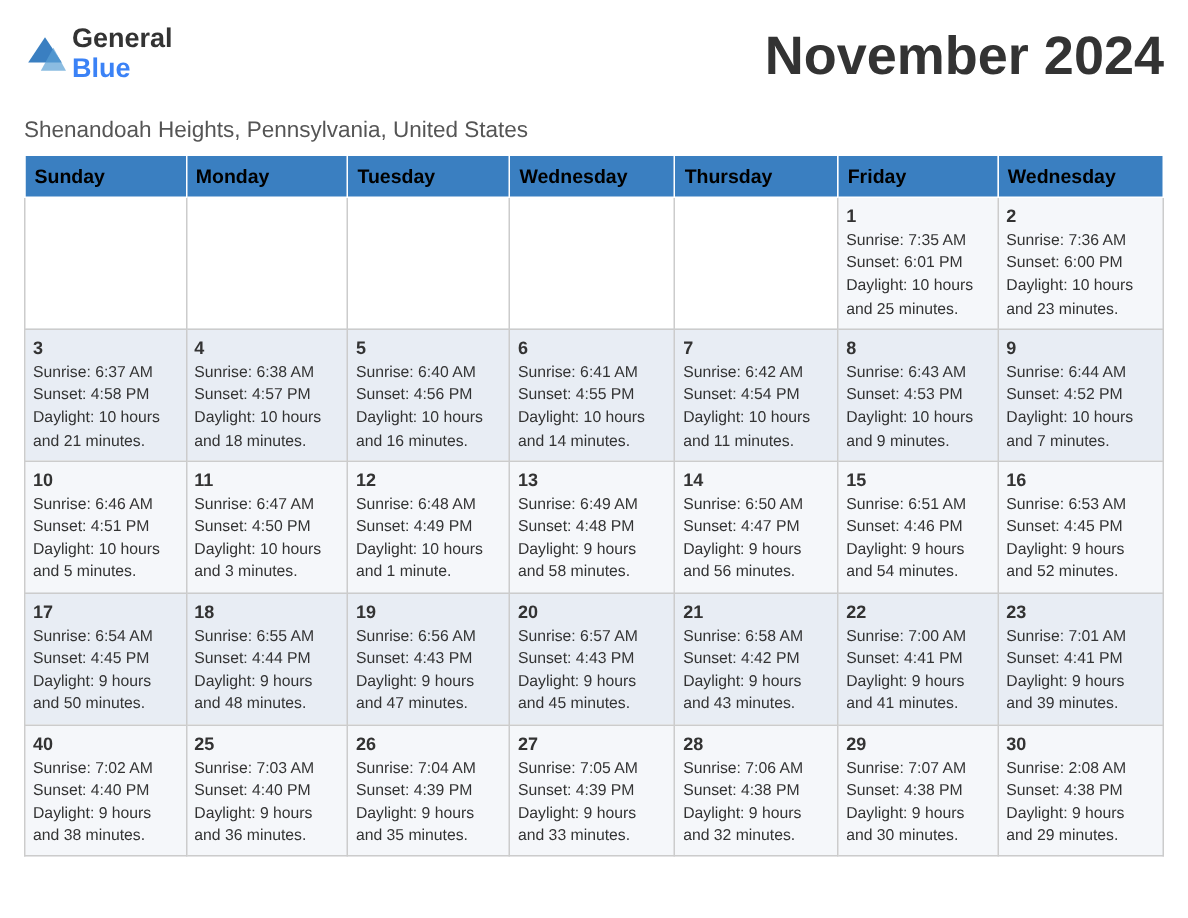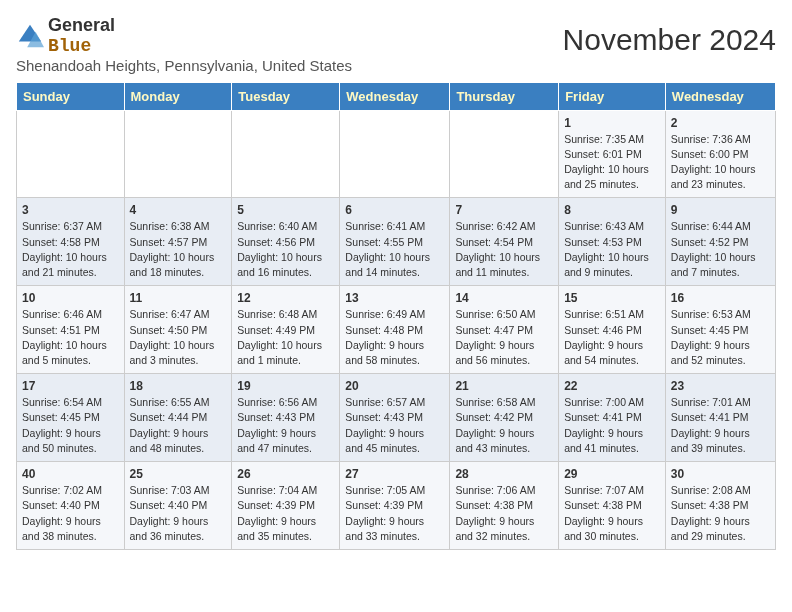--- a/index.html
+++ b/index.html
@@ -5,61 +5,61 @@
     * { box-sizing: border-box; margin: 0; padding: 0; }
     body {
       font-family: Arial, sans-serif;
       background: #fff;
       width: 792px;
       min-height: 612px;
       padding: 16px;
     }
     .header-area {
       display: flex;
-      align-items: flex-end;
+      align-items: flex-start;
       justify-content: space-between;
-      margin-bottom: 0;
+      margin-bottom: 20px;
     }
     .logo {
       display: flex;
       align-items: center;
       gap: 4px;
     }
     .logo-text {
       font-size: 18px;
       font-weight: bold;
       line-height: 1.1;
     }
     .logo-general { color: #333; }
-    .logo-blue { color: #a16207; font-family: Liberation Mono, monospace; }
+    .logo-blue { color: #3b82f6; }
     .logo-icon {
       width: 28px;
       height: 28px;
     }
     .title-area {
       text-align: right;
     }
     .month-title {
-      font-size: 30px;
-      font-weight: normal;
+      font-size: 36px;
+      font-weight: bold;
       color: #333;
     }
     .location-title {
       font-size: 15px;
       color: #555;
       text-align: left;
       margin-bottom: 8px;
     }
     table {
       width: 100%;
       border-collapse: collapse;
     }
     thead tr th {
       background-color: #3a7fc1;
-      color: #fef9c3;
+      color: #000000;
       font-size: 13px;
       font-weight: bold;
       padding: 6px 6px;
       text-align: left;
       border: 1px solid #fff;
     }
     tbody tr td {
       vertical-align: top;
       font-size: 11px;
       color: #333;

